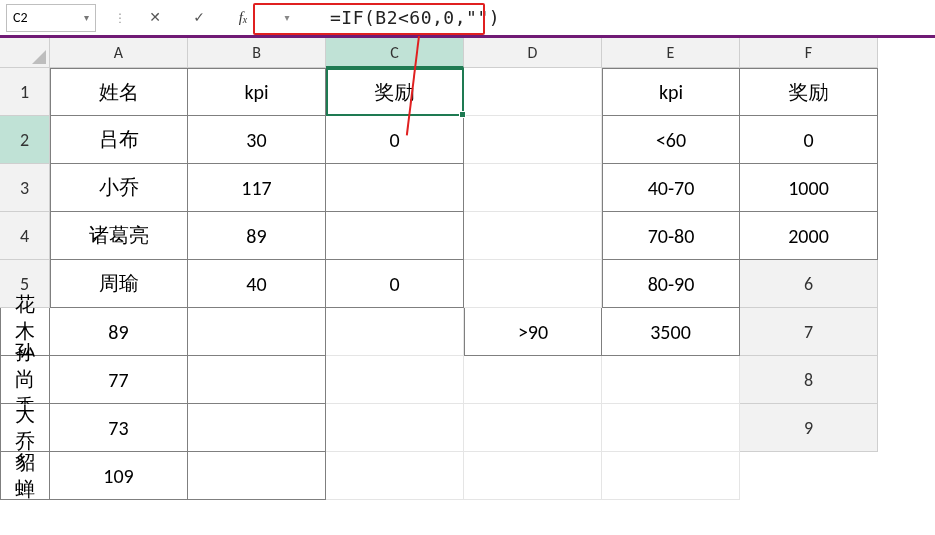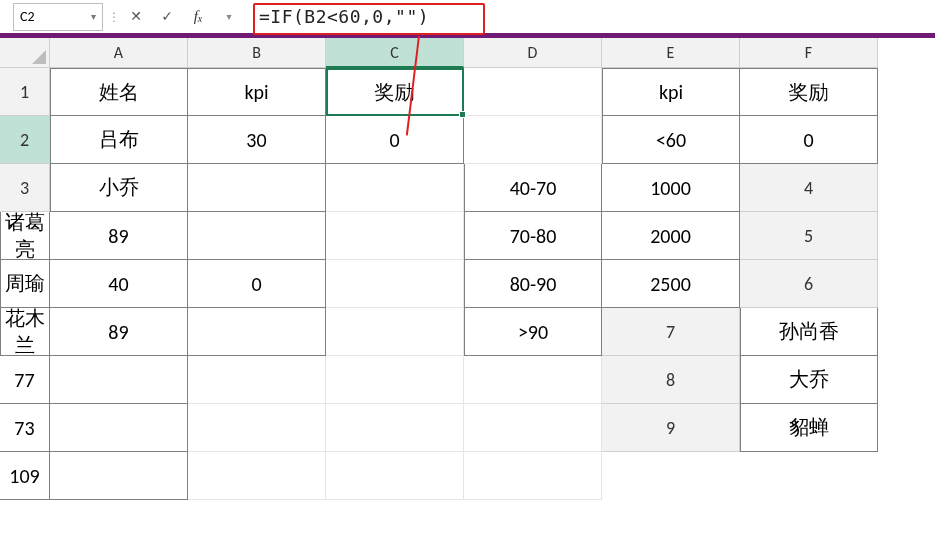--- a/index.html
+++ b/index.html
@@ -9,24 +9,24 @@
     width: 935px;
     height: 535px;
     overflow: hidden;
     position: relative;
   }
   
   .formula-bar {
     display: flex;
     align-items: center;
     height: 38px;
-    border-bottom: 5px solid #701a75;
+    border-bottom: 3px solid #701a75;
     background: #fff;
-    padding: 4px 13px;
-    gap: 9px;
+    padding: 4px 6px;
+    gap: 22px;
   }
   .name-box {
     width: 90px;
     height: 28px;
     border: 1px solid #bfbfbf;
     display: flex;
     align-items: center;
     justify-content: space-between;
     padding: 0 6px;
     font-size: 14px;
@@ -104,23 +104,22 @@
     border-right: 1px solid #cfcfcf;
     border-bottom: 1px solid #cfcfcf;
     display:flex; align-items:center; justify-content:center;
     color:#333; font-size:18px;
   }
   .rowhdr.active { background: #c0e2d6; }
   .cell {
     border-right: 1px solid #e5e5e5;
     border-bottom: 1px solid #e5e5e5;
     display:flex; align-items:center; justify-content:center;
-    padding:0 0;
+    padding:0 14px;
     background:#fff;
-    text-align:center;
   }
   .cell.b-t { border-top:1px solid #7f7f7f; }
   .cell.b-b { border-bottom:1px solid #7f7f7f; }
   .cell.b-l { border-left:1px solid #7f7f7f; }
   .cell.b-r { border-right:1px solid #7f7f7f; }
   .col-sel-hdr { background:#c0e2d6; border-bottom:2px solid #1e7a52;}
   .active-outline {
     position: absolute;
     border: 2px solid #1e7a52;
     pointer-events: none;
@@ -177,47 +176,48 @@
   <div class="rowhdr active">2</div>
   <div class="cell b-l b-r b-b">吕布</div>
   <div class="cell b-r b-b">30</div>
   <div class="cell b-r b-b">0</div>
   <div class="cell"></div>
   <div class="cell b-l b-r b-b">&lt;60</div>
   <div class="cell b-r b-b">0</div>
 
   <div class="rowhdr">3</div>
   <div class="cell b-l b-r b-b">小乔</div>
+  <div class="cell b-r b-b">117</div>
   <div class="cell b-r b-b"></div>
   <div class="cell"></div>
   <div class="cell b-l b-r b-b">40-70</div>
   <div class="cell b-r b-b">1000</div>
 
   <div class="rowhdr">4</div>
   <div class="cell b-l b-r b-b">诸葛亮</div>
   <div class="cell b-r b-b">89</div>
   <div class="cell b-r b-b"></div>
   <div class="cell"></div>
   <div class="cell b-l b-r b-b">70-80</div>
   <div class="cell b-r b-b">2000</div>
 
   <div class="rowhdr">5</div>
   <div class="cell b-l b-r b-b">周瑜</div>
   <div class="cell b-r b-b">40</div>
   <div class="cell b-r b-b">0</div>
   <div class="cell"></div>
   <div class="cell b-l b-r b-b">80-90</div>
-  <div class="cell b-r b-b">2500</div>
 
   <div class="rowhdr">6</div>
   <div class="cell b-l b-r b-b">花木兰</div>
   <div class="cell b-r b-b">89</div>
   <div class="cell b-r b-b"></div>
   <div class="cell"></div>
   <div class="cell b-l b-r b-b">&gt;90</div>
+  <div class="cell b-r b-b">3500</div>
 
   <div class="rowhdr">7</div>
   <div class="cell b-l b-r b-b">孙尚香</div>
   <div class="cell b-r b-b">77</div>
   <div class="cell b-r b-b"></div>
   <div class="cell"></div>
   <div class="cell"></div>
   <div class="cell"></div>
 
   <div class="rowhdr">8</div>

